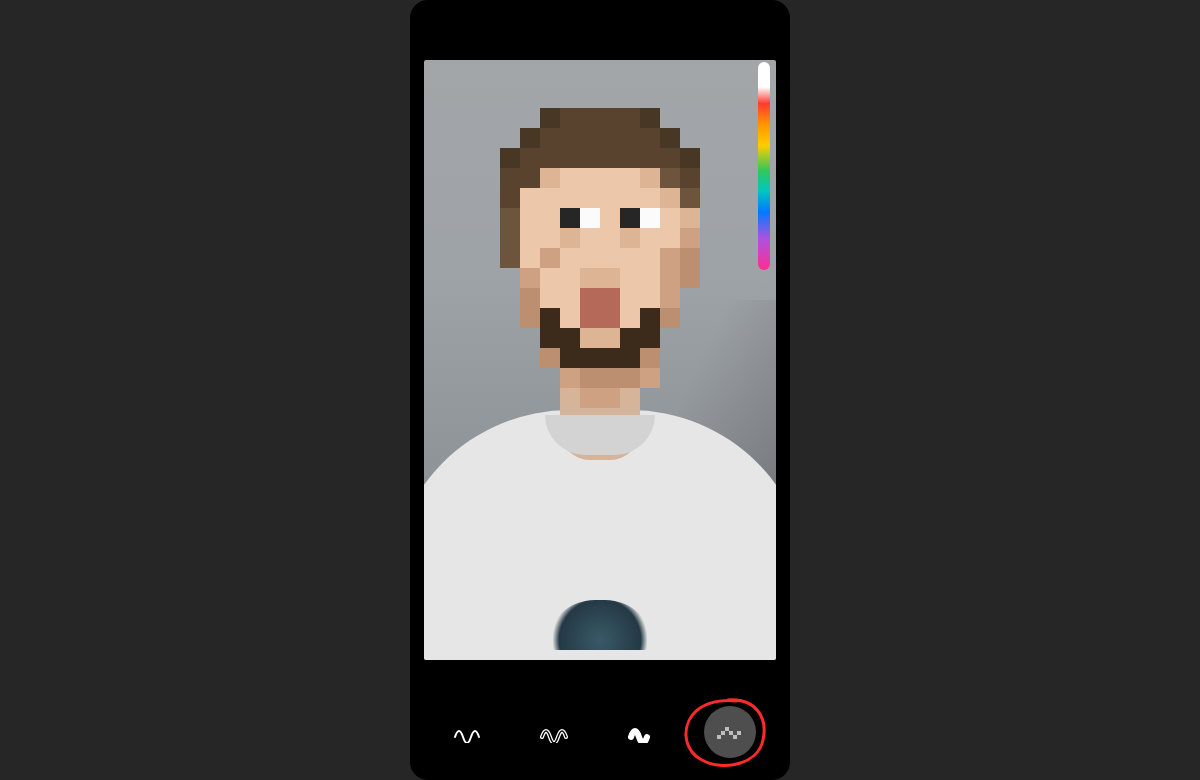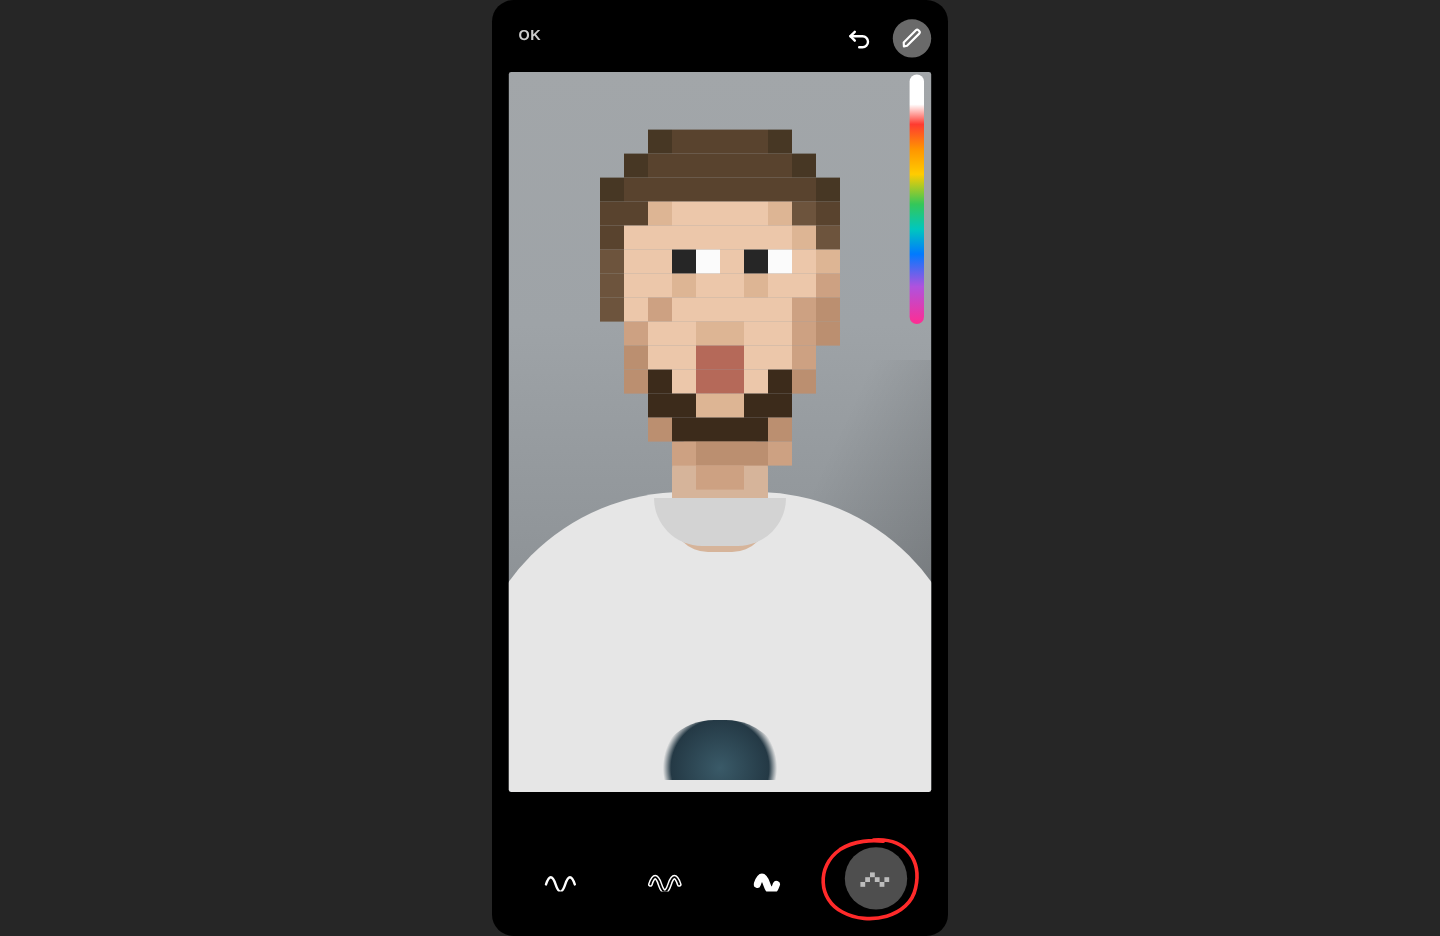--- a/index.html
+++ b/index.html
@@ -28,34 +28,20 @@
   .tool{width:52px;height:52px;border-radius:50%;display:flex;align-items:center;justify-content:center;cursor:pointer;}
   .tool.selected{background:#4e4e4e;}
   
   .annotation-circle{position:absolute;right:20px;bottom:8px;width:92px;height:78px;pointer-events:none;}
 </style>
 </head>
 <body>
 
 <div class="phone-frame">
 
-  <div class="top-bar">
-    <div class="ok-btn">OK</div>
-    <div class="undo-btn">
-      <svg width="22" height="22" viewBox="0 0 24 24" fill="none" stroke="#fff" stroke-width="2.2" stroke-linecap="round" stroke-linejoin="round">
-        <path d="M4 10h11a5 5 0 0 1 0 10h-3"></path>
-        <path d="M8 6l-4 4 4 4"></path>
-      </svg>
-    </div>
-    <div class="edit-btn">
-      <svg width="18" height="18" viewBox="0 0 24 24" fill="none" stroke="#fff" stroke-width="2.4" stroke-linecap="round" stroke-linejoin="round">
-        <path d="M3 21l3.5-.8L20 6.7a2 2 0 0 0 0-2.8l-.9-.9a2 2 0 0 0-2.8 0L2.8 16.5 3 21z"></path>
-      </svg>
-    </div>
-  </div>
 
   <div class="photo">
     <div class="wall-shade"></div>
     <div class="shirt"></div>
     <div class="print"></div>
     <div class="neck"></div>
     <div class="collar"></div>
     <div class="head" id="head">
         <div style="background: transparent;"></div>
         <div style="background: transparent;"></div>

